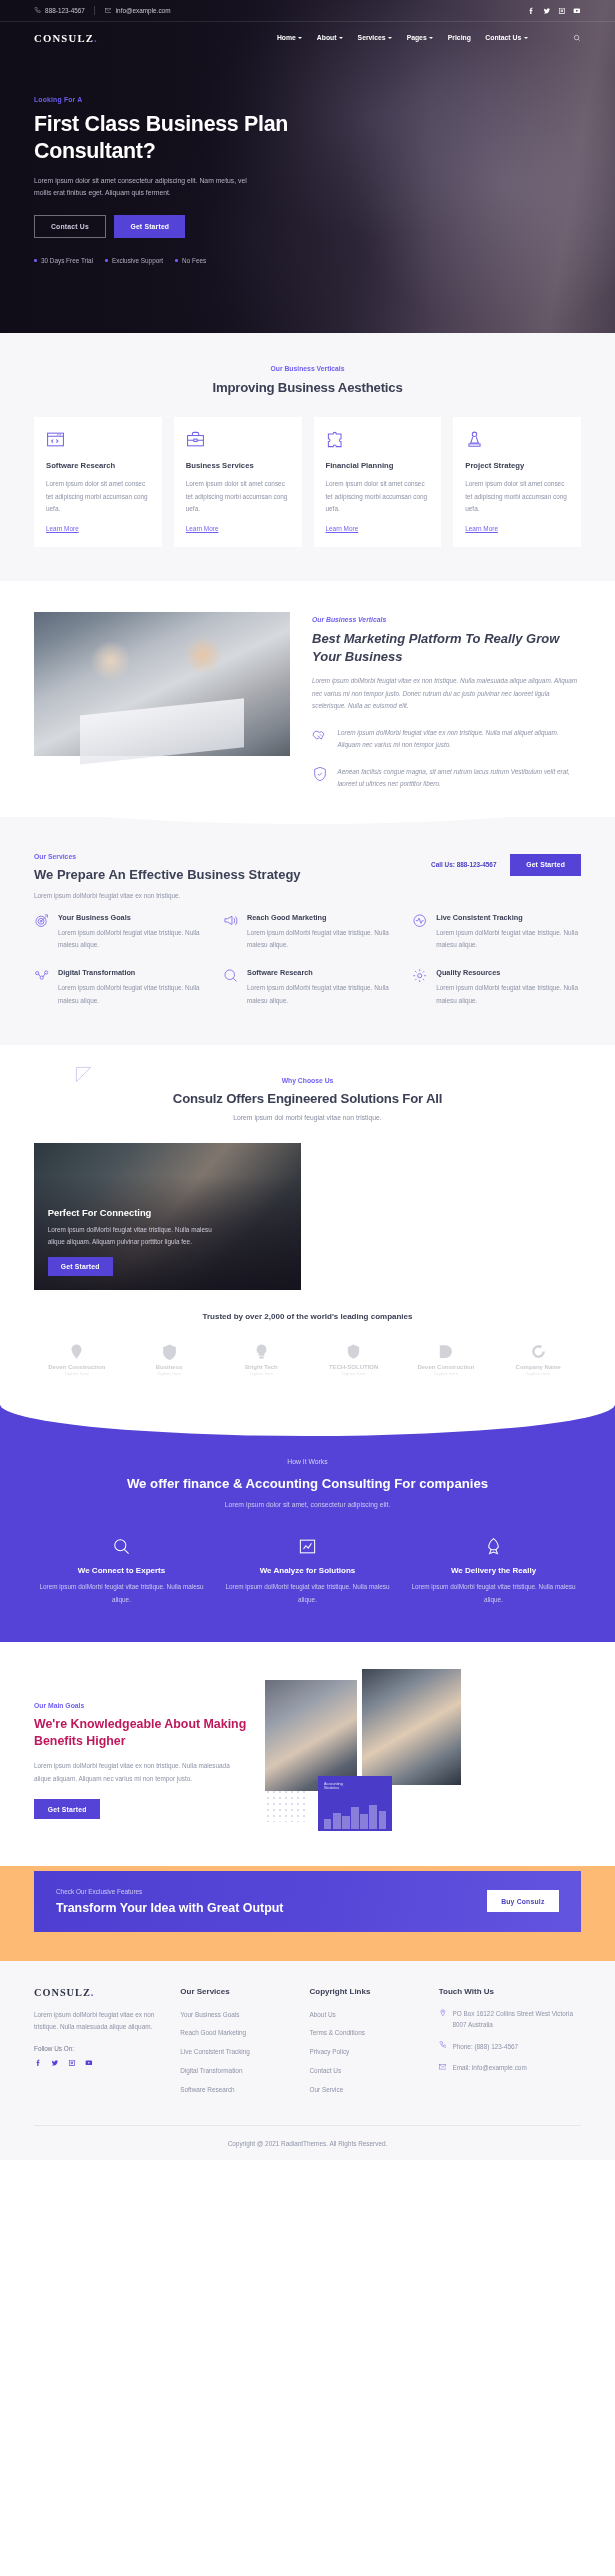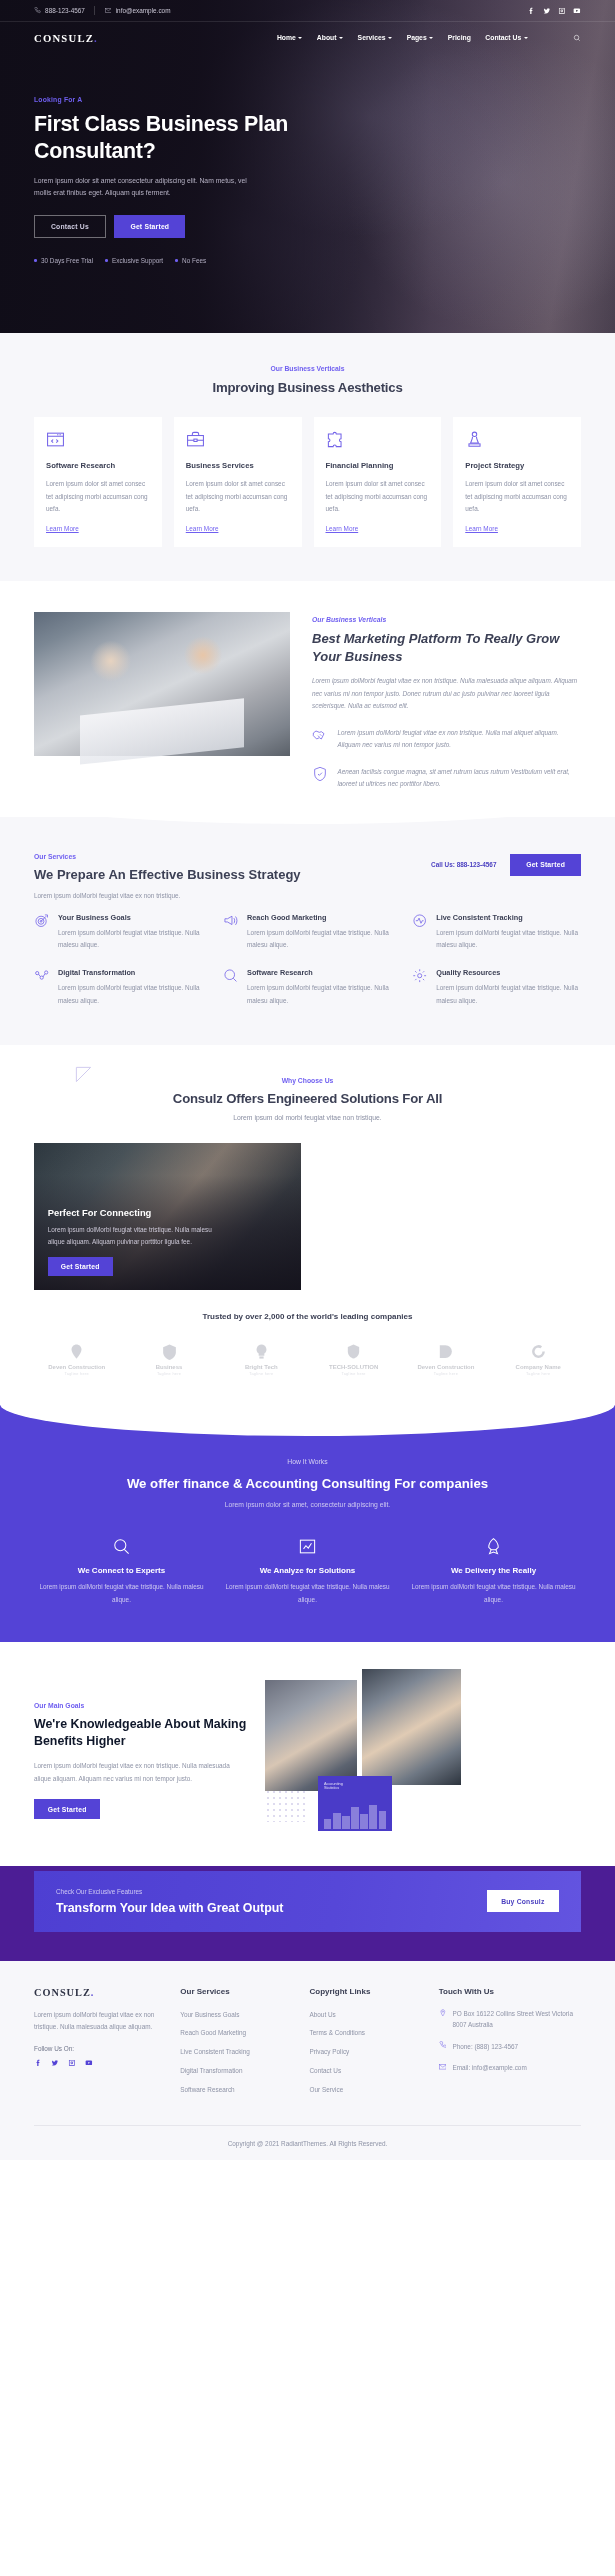--- a/index.html
+++ b/index.html
@@ -178,37 +178,37 @@
   .how-item .hi { height: 22px; display:flex; align-items:center; justify-content:center; color: #fff; }
   .how-item .hi svg { width: 19px; height: 19px; display:block; fill: none; stroke: currentColor; stroke-width: 1.3; }
   .how-item h4 { color: #fff; font-size: 8px; font-weight: 700; margin-top: 8.5px; }
   .how-item p { color: #cfcaf0; font-size: 6.4px; line-height: 1.9; margin-top: 6.8px; }
 
   
   .sec-know { background: #fff; padding: 38px 0 34px; position: relative; }
   .know { display: flex; gap: 17px; }
   .know-left { width: 214px; flex: none; padding-top: 22px; }
   .know-left .eyebrow2 { color: #6f5ff0; font-size: 6.8px; font-weight: 600; }
-  .know-left h2 { font-size: 12.4px; line-height: 1.42; color: #0f172a; font-weight: 700; margin-top: 6.8px; }
+  .know-left h2 { font-size: 12.4px; line-height: 1.42; color: #be185d; font-weight: 700; margin-top: 6.8px; }
   .know-left p { font-size: 6.4px; line-height: 1.95; color: #8e93a6; margin-top: 9.4px; }
   .know-left .btn-primary { margin-top: 13.7px; padding: 6.8px 13.7px; }
   .know-right { position: relative; flex: 1; height: 152px; }
   .kimg1 { position: absolute; left: 0; top: 0; width: 92px; height: 111px;
     background: linear-gradient(150deg, #6a6e7c 0%, #9aa0ab 30%, #d8c6b4 55%, #5c6370 80%, #343a44 100%); }
   .kimg2 { position: absolute; left: 97px; top: -10.3px; width: 99px; height: 116px;
     background: linear-gradient(150deg, #3e4652 0%, #7e8794 25%, #e0cbb4 52%, #6f7884 78%, #2c333d 100%); }
   .kcard { position: absolute; left: 53px; top: 96px; width: 74px; height: 55px; background: #4a3bc8; padding: 6px; }
   .kcard .kbar { display:flex; gap: 1.7px; align-items:flex-end; height: 26px; margin-top: 13.7px; }
   .kcard .kbar i { flex:1; background: rgba(255,255,255,.35); display:block; }
   .kcard .klabel { font-size: 3.8px; color: #e0ddf6; }
   .dots-r { position: absolute; left: 0; top: 103px; width: 44px; height: 39px;
     background-image: radial-gradient(#dedbef 0.9px, transparent 0.9px); background-size: 6px 6px; }
 
   
-  .sec-cta { background: #4c1d95; padding: 5.1px 0 29px; }
+  .sec-cta { background: #fdba74; padding: 5.1px 0 29px; }
   .cta-band { background: linear-gradient(100deg, #4e3fd2 0%, #5647d8 55%, #6354e0 100%); padding: 17px 22px; display: flex; align-items: center; }
   .cta-left { flex: 1; }
   .cta-label { color: #cfc9f4; font-size: 6.4px; }
   .cta-title { color: #fff; font-size: 12.4px; font-weight: 700; margin-top: 6px; }
   .btn-white { background: #fff; color: #4a3fc0; padding: 7.7px 14.5px; font-size: 6.8px; font-weight: 700; }
 
   
   .footer { background: #f7f7fa; padding: 26px 0 0; }
   .fgrid { display: grid; grid-template-columns: 1.15fr 1fr 1fr 1.25fr; gap: 15.4px; }
   .flogo { font-size: 10.3px; font-weight: 700; color: #2f3346; letter-spacing: 1px; font-family: "Liberation Serif", serif; }

